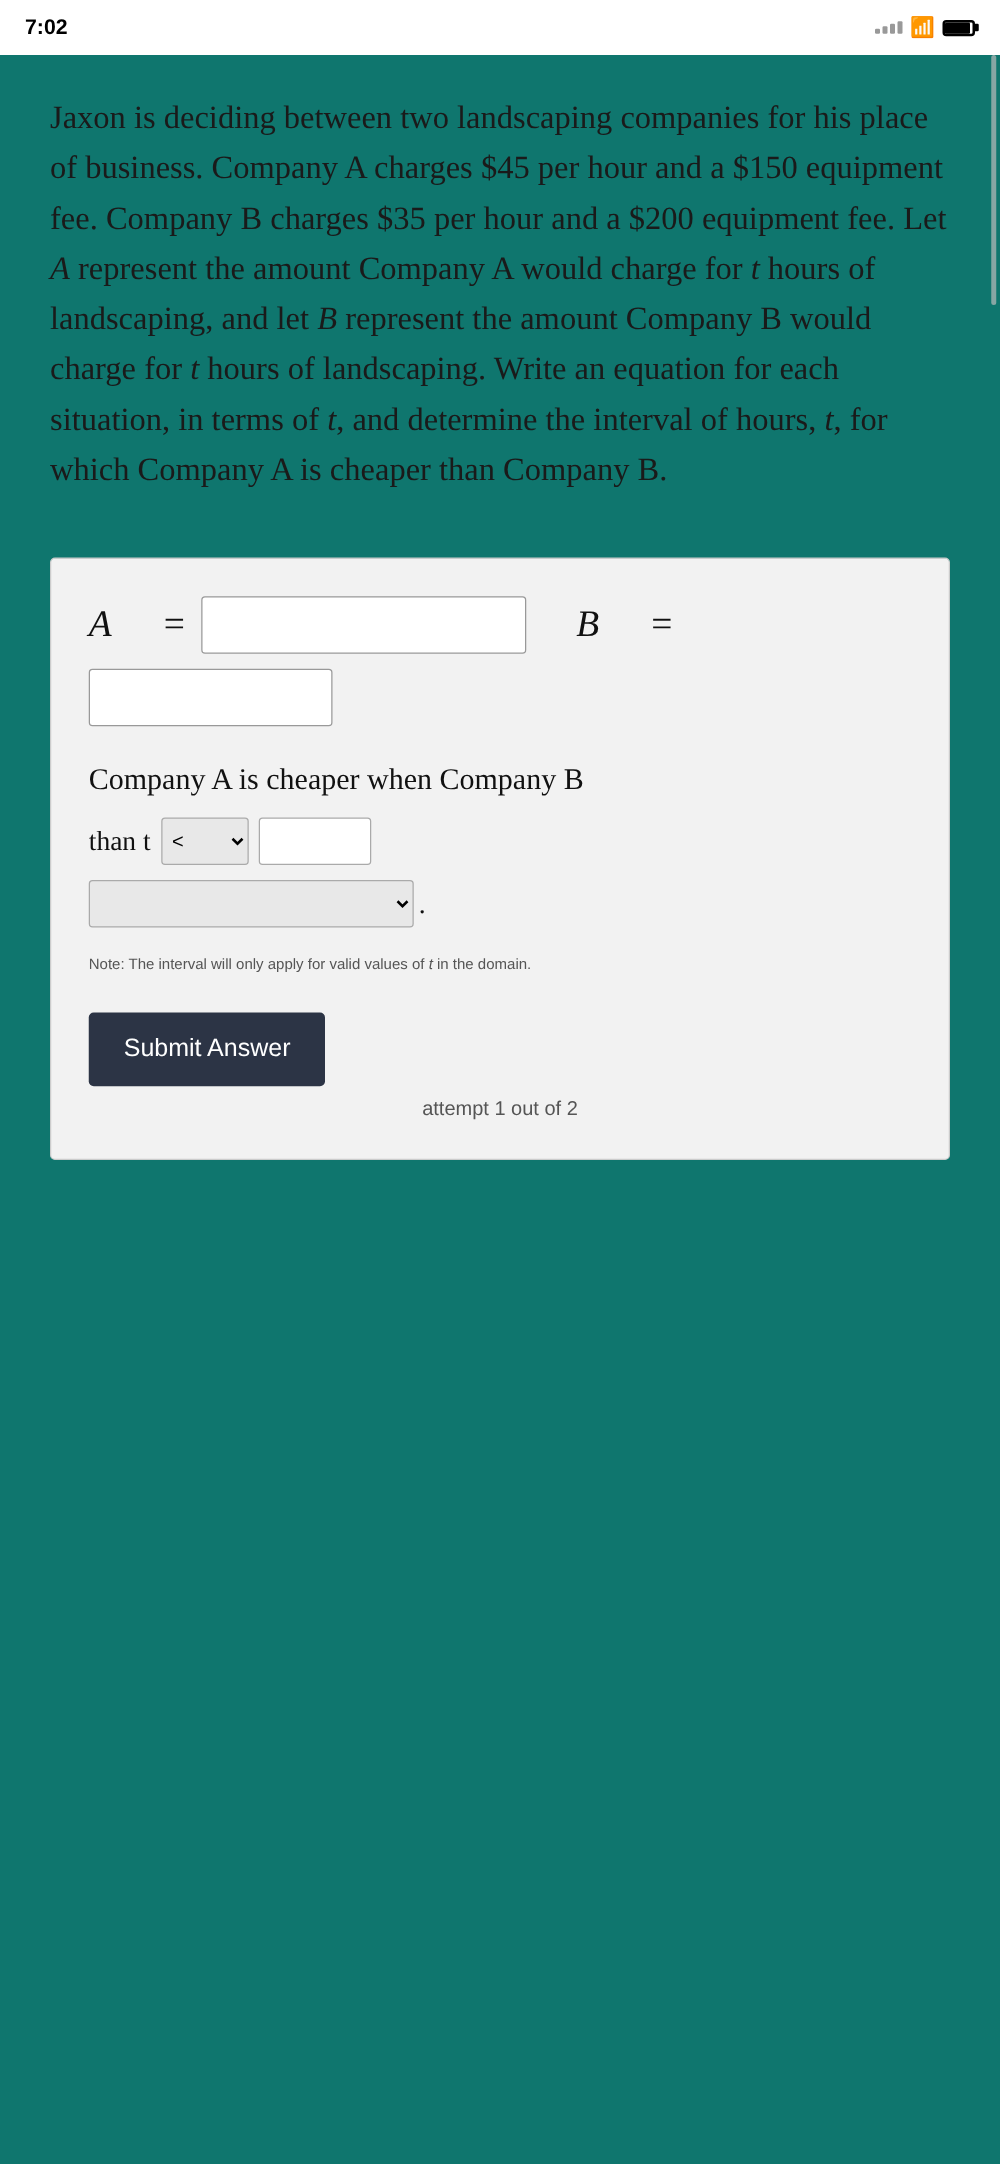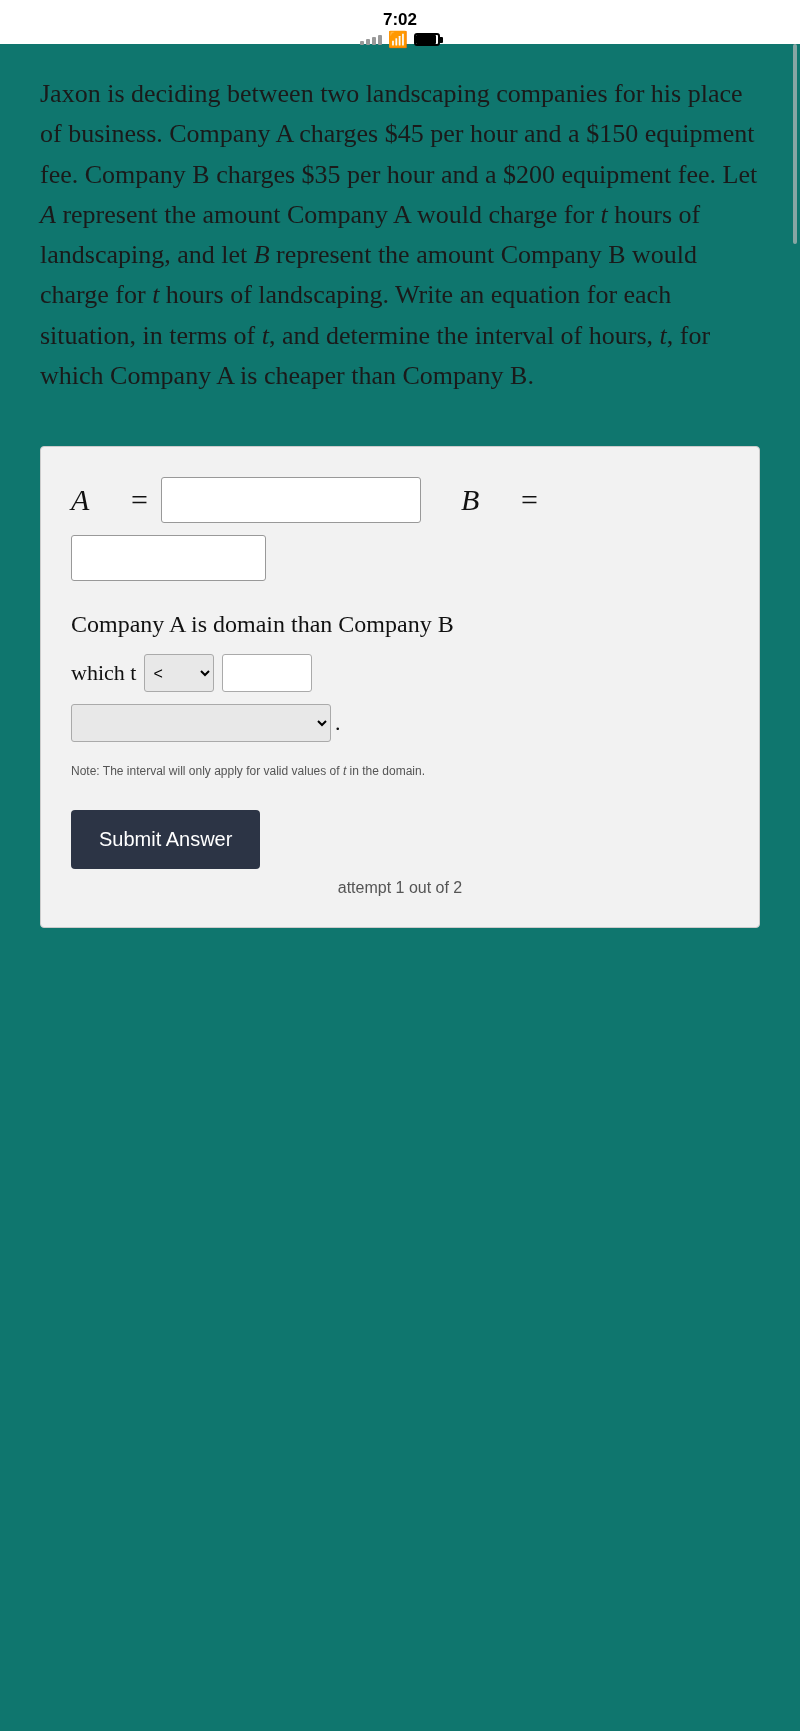--- a/index.html
+++ b/index.html
@@ -15,21 +15,20 @@
 
     
     .status-bar {
       width: 100%;
       height: 44px;
       background: #fff;
       display: flex;
       align-items: center;
       justify-content: space-between;
       padding: 10px 20px;
-      flex-direction: column;
     }
 
     .status-time {
       font-family: -apple-system, BlinkMacSystemFont, 'Helvetica Neue', sans-serif;
       font-size: 17px;
       font-weight: 600;
       color: #000;
     }
 
     .status-icons {
@@ -312,24 +311,24 @@
       </div>
     </div>
 
     
     <div class="row2">
       <input class="text-input input-a2" type="text" placeholder="" style="">
     </div>
 
     
     <div class="cheaper-section">
-      <div class="cheaper-text">Company A is domain than Company B</div>
+      <div class="cheaper-text">Company A is cheaper when Company B</div>
 
       <div class="when-row">
-        <span class="when-text">which t</span>
+        <span class="when-text">than t</span>
         <select class="dropdown-select dropdown-small">
           <option value="lt">&lt;</option>
           <option value="gt">&gt;</option>
           <option value="lte">≤</option>
           <option value="gte">≥</option>
           <option value="eq">=</option>
         </select>
         <input class="input-small" type="text" placeholder="" style="">
       </div>
 

